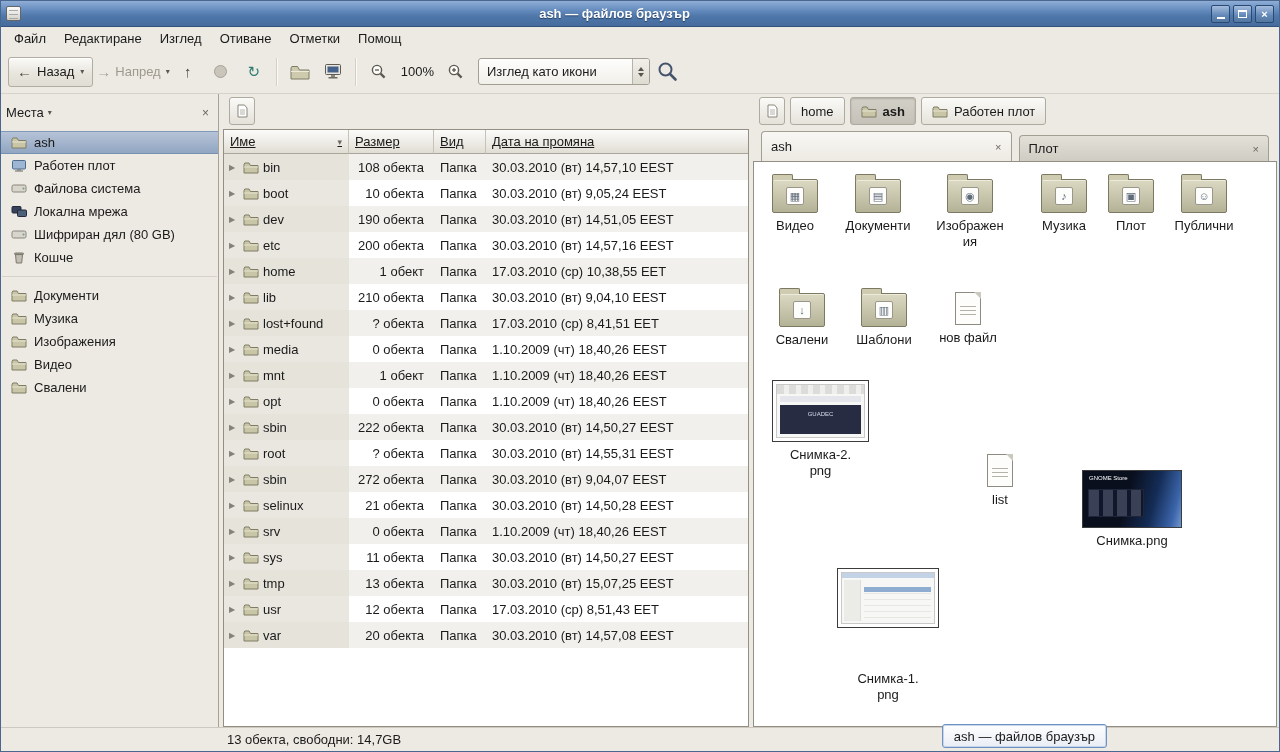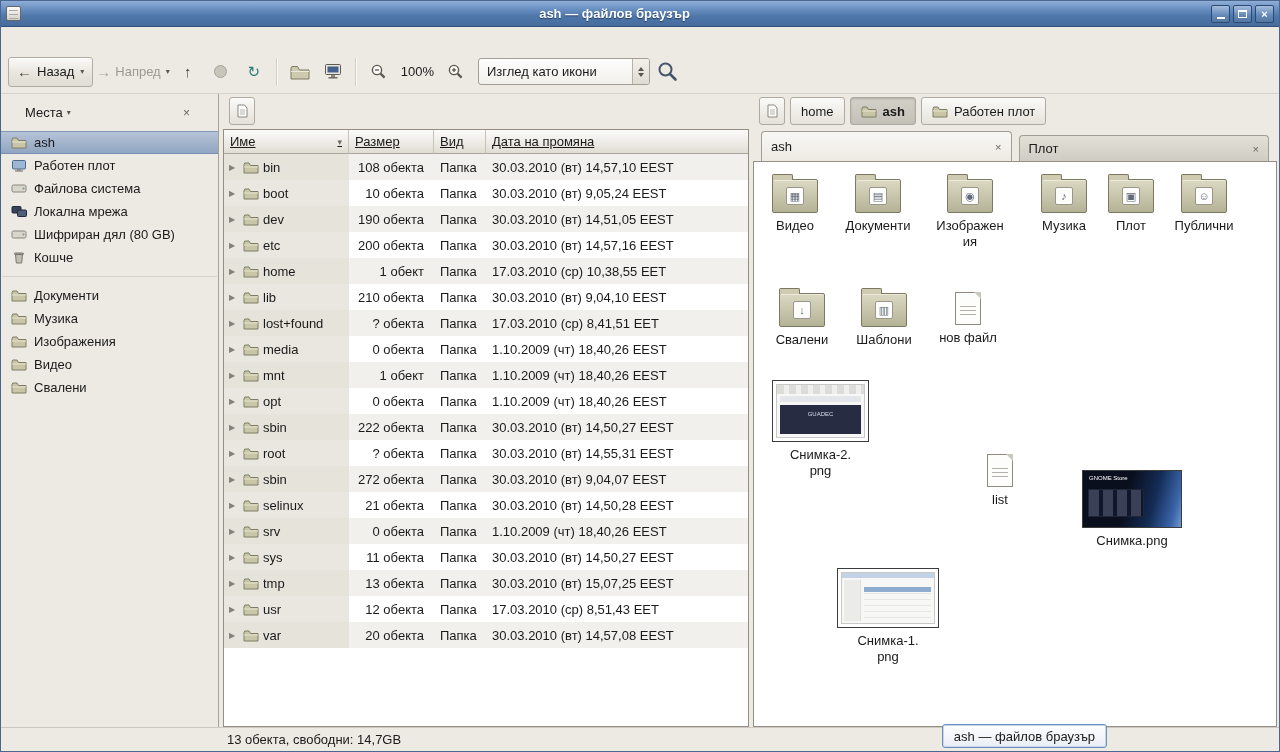--- a/index.html
+++ b/index.html
@@ -37,21 +37,21 @@
 .zoom-label{padding:0 4px;}
 .combo{display:flex;align-items:center;height:27px;width:172px;border:1px solid #a39f94;border-radius:3px;background:linear-gradient(#fdfdfc,#f2f0ea);margin-left:4px;}
 .combo-text{flex:1;padding:0 8px;white-space:nowrap;}
 .combo-stepper{width:17px;align-self:stretch;border-left:1px solid #b6b2a8;display:flex;flex-direction:column;align-items:center;justify-content:center;gap:2px;background:linear-gradient(#f2f0ea,#dedbd2);border-radius:0 2px 2px 0;}
 .tri-up{width:0;height:0;border-left:3.5px solid transparent;border-right:3.5px solid transparent;border-bottom:4px solid #5a564e;}
 .tri-down{width:0;height:0;border-left:3.5px solid transparent;border-right:3.5px solid transparent;border-top:4px solid #5a564e;}
 
 
 #content{position:absolute;top:93px;left:0;right:0;bottom:24px;}
 #sidebar{position:absolute;top:0;left:0;bottom:0;width:218px;border-right:1px solid #a6a298;background:#edeae3;display:flex;flex-direction:column;}
-#sidebar-header{height:37px;display:flex;align-items:center;padding:0 24px;gap:3px;}
+#sidebar-header{height:37px;display:flex;align-items:center;padding:0 5px;gap:3px;}
 .x-btn{color:#6b675f;font-size:12px;margin-left:auto;padding:2px 4px;}
 .side-item{height:23px;display:flex;align-items:center;gap:7px;padding-left:10px;}
 .side-item.selected{background:linear-gradient(#b6c3d7,#91a6c2);border-top:1px solid #8099b8;border-bottom:1px solid #7590b1;}
 .side-sep{border-top:1px solid #d6d2c9;margin:7px 1px;}
 .mi{display:inline-flex;line-height:0;flex:none;}
 
 #main{position:absolute;left:218px;right:0;top:0;bottom:0;}
 #locationrow{position:absolute;top:0;left:0;right:0;height:35px;}
 .small-btn{position:absolute;top:3px;width:26px;height:28px;border:1px solid #aeaaa0;border-radius:3px;background:linear-gradient(#fafaf8,#e4e1d8);display:flex;align-items:center;justify-content:center;}
 #pathbar{position:absolute;top:3px;left:540px;display:flex;gap:5px;align-items:center;}
@@ -132,20 +132,28 @@
         <span class="min-bar"></span>
       </div>
     <div class="wbtn">
         <span class="max-box"></span>
       </div>
     <div class="wbtn close">
         <span>×</span>
       </div>
   </div>
 
+  <div id="menubar">
+      <div class="menu-item">Файл</div>
+      <div class="menu-item">Редактиране</div>
+      <div class="menu-item">Изглед</div>
+      <div class="menu-item">Отиване</div>
+      <div class="menu-item">Отметки</div>
+      <div class="menu-item">Помощ</div>
+    </div>
 
   <div id="toolbar">
     <div class="tb-raised">
       <span class="glyph">←</span>
       <span>Назад</span>
       <span class="caret">▾</span>
     </div>
     <div class="tb-flat dis">
       <span class="glyph">→</span>
       <span style="margin:0 4px">Напред</span>
@@ -760,21 +768,21 @@
               </div>
               <div class="ivitem" style="left: 328px; top: 273px; width: 100px; margin-top: 35px;">
                 <div class="thumb shot0">
                   <div class="tframe">
                     <span class="ttext">GNOME Store</span>
                     <div class="shirts"></div>
                   </div>
                 </div>
                 <div class="ivlabel" style="max-width: 92px;">Снимка.png</div>
               </div>
-              <div class="ivitem" style="left: 83px; top: 406px; width: 102px;">
+              <div class="ivitem" style="left: 83px; top: 406px; width: 102px; gap: 38px;">
                 <div class="thumb shot1">
                   <div class="tframe">
                     <div class="w-title"></div>
                     <div class="w-side"></div>
                     <div class="w-rows"></div>
                     <div class="w-sel"></div>
                   </div>
                 </div>
                 <div class="ivlabel" style="max-width: 62px;">Снимка-1.png</div>
               </div>

